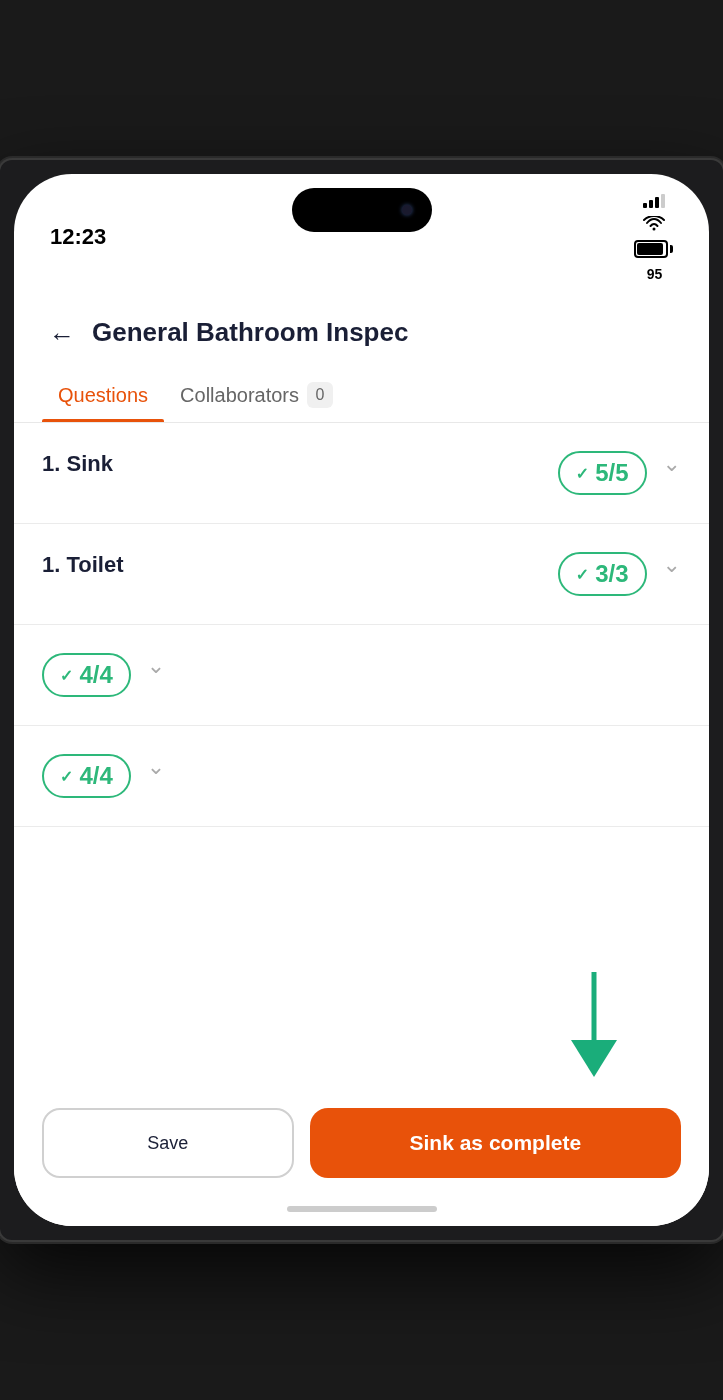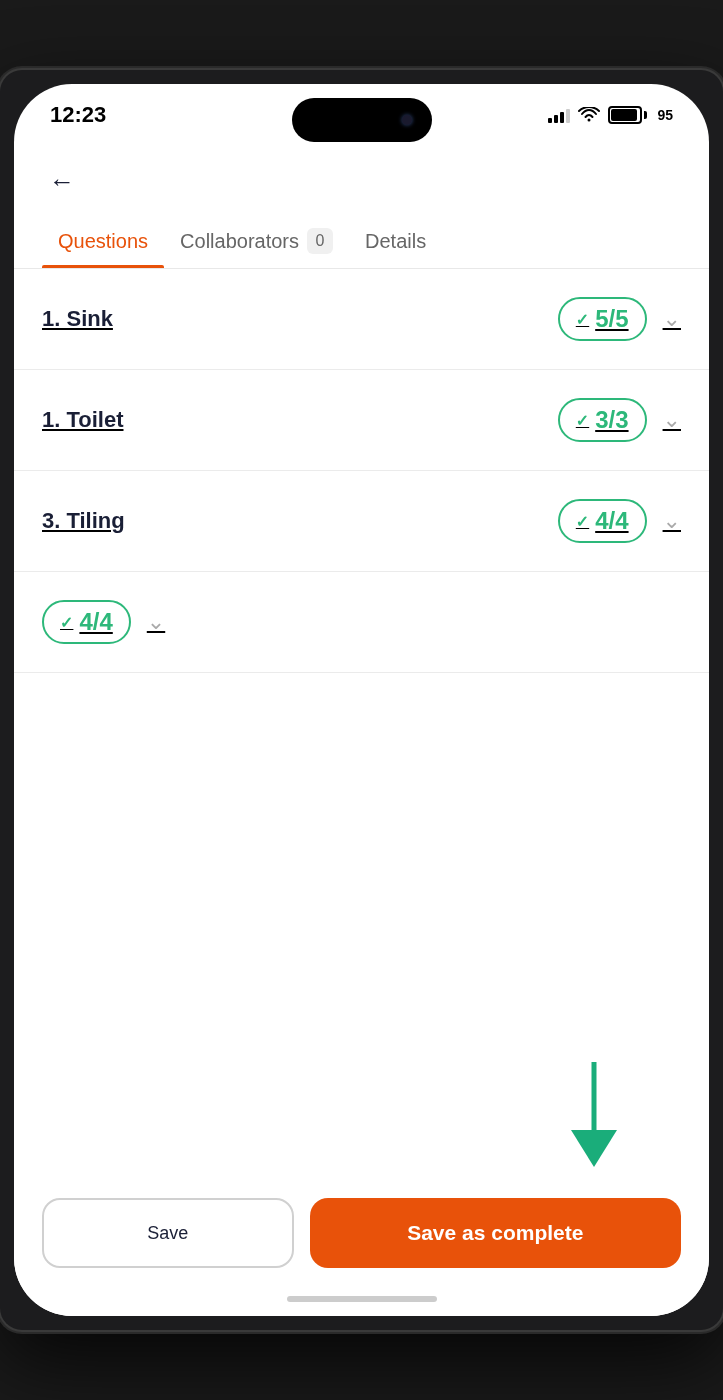--- a/index.html
+++ b/index.html
@@ -8,23 +8,23 @@
       background: #1a1a1a;
       display: flex;
       justify-content: center;
       align-items: center;
       min-height: 100vh;
       font-family: -apple-system, BlinkMacSystemFont, 'Helvetica Neue', sans-serif;
     }
 
     .phone-frame {
       width: 723px;
-      height: 1260px;
+      height: 1080px;
       background: #1c1c1e;
-      border-radius: 22px;
+      border-radius: 12px;
       position: relative;
       box-shadow: 0 0 0 2px #3a3a3a, 0 0 0 4px #2a2a2a, 0 30px 80px rgba(0,0,0,0.8);
       overflow: hidden;
     }
 
     
     .phone-frame::before {
       content: '';
       position: absolute;
       left: -6px;
@@ -71,20 +71,21 @@
     .status-time {
       font-size: 22px;
       font-weight: 600;
       color: #000;
     }
 
     .status-icons {
       display: flex;
       align-items: center;
       gap: 8px;
+      flex-direction: column;
     }
 
     .signal-icon {
       display: flex;
       align-items: flex-end;
       gap: 2px;
       height: 16px;
     }
 
     .signal-bar {
@@ -245,24 +246,23 @@
     }
 
     
     .inspection-list {
       flex: 1;
       overflow-y: auto;
     }
 
     .list-item {
       display: flex;
-      align-items: center;
+      align-items: flex-start;
       padding: 28px 28px;
       border-bottom: 1.5px solid #ebebeb;
-      text-decoration: underline;
     }
 
     .item-number-title {
       font-size: 22px;
       font-weight: 600;
       color: #1a1f36;
       flex: 1;
     }
 
     .item-badge {
@@ -389,32 +389,30 @@
     <div class="dynamic-island">
       <div class="dynamic-island-dot"></div>
     </div>
 
     <div class="app-content">
 
       <div class="header">
         <div class="back-btn">
           <span class="back-arrow">←</span>
         </div>
+        <span class="page-title">General Bathroom Inspec</span>
       </div>
 
       <div class="tabs">
         <div class="tab active">
           <span>Questions</span>
         </div>
         <div class="tab" style="display:flex;align-items:center;">
           <span>Collaborators</span>
           <span class="tab-badge">0</span>
-        </div>
-        <div class="tab">
-          <span>Details</span>
         </div>
       </div>
 
       <div class="inspection-list">
 
         <div class="list-item">
           <span class="item-number-title">1. Sink</span>
           <div class="item-badge">
             <span class="badge-check">✓</span>
             <span class="badge-text">5/5</span>
@@ -425,21 +423,20 @@
         <div class="list-item">
           <span class="item-number-title">1. Toilet</span>
           <div class="item-badge">
             <span class="badge-check">✓</span>
             <span class="badge-text">3/3</span>
           </div>
           <span class="chevron-down">⌄</span>
         </div>
 
         <div class="list-item">
-          <span class="item-number-title">3. Tiling</span>
           <div class="item-badge">
             <span class="badge-check">✓</span>
             <span class="badge-text">4/4</span>
           </div>
           <span class="chevron-down">⌄</span>
         </div>
 
         <div class="list-item">
           <div class="item-badge">
             <span class="badge-check">✓</span>
@@ -452,21 +449,21 @@
 
       <div class="arrow-svg-container">
         <svg width="70" height="110" viewBox="0 0 70 110">
           <line x1="35" y1="0" x2="35" y2="80" stroke="#1aad7a" stroke-width="5" stroke-linecap="round"></line>
           <polygon points="35,105 12,68 58,68" fill="#1aad7a"></polygon>
         </svg>
       </div>
 
       <div class="bottom-bar">
         <button class="save-btn">Save</button>
-        <button class="mark-complete-btn">Save as complete</button>
+        <button class="mark-complete-btn">Sink as complete</button>
       </div>
 
     </div>
 
     <div class="home-indicator"></div>
 
   </div>
 </div>
 
 </body></html>

